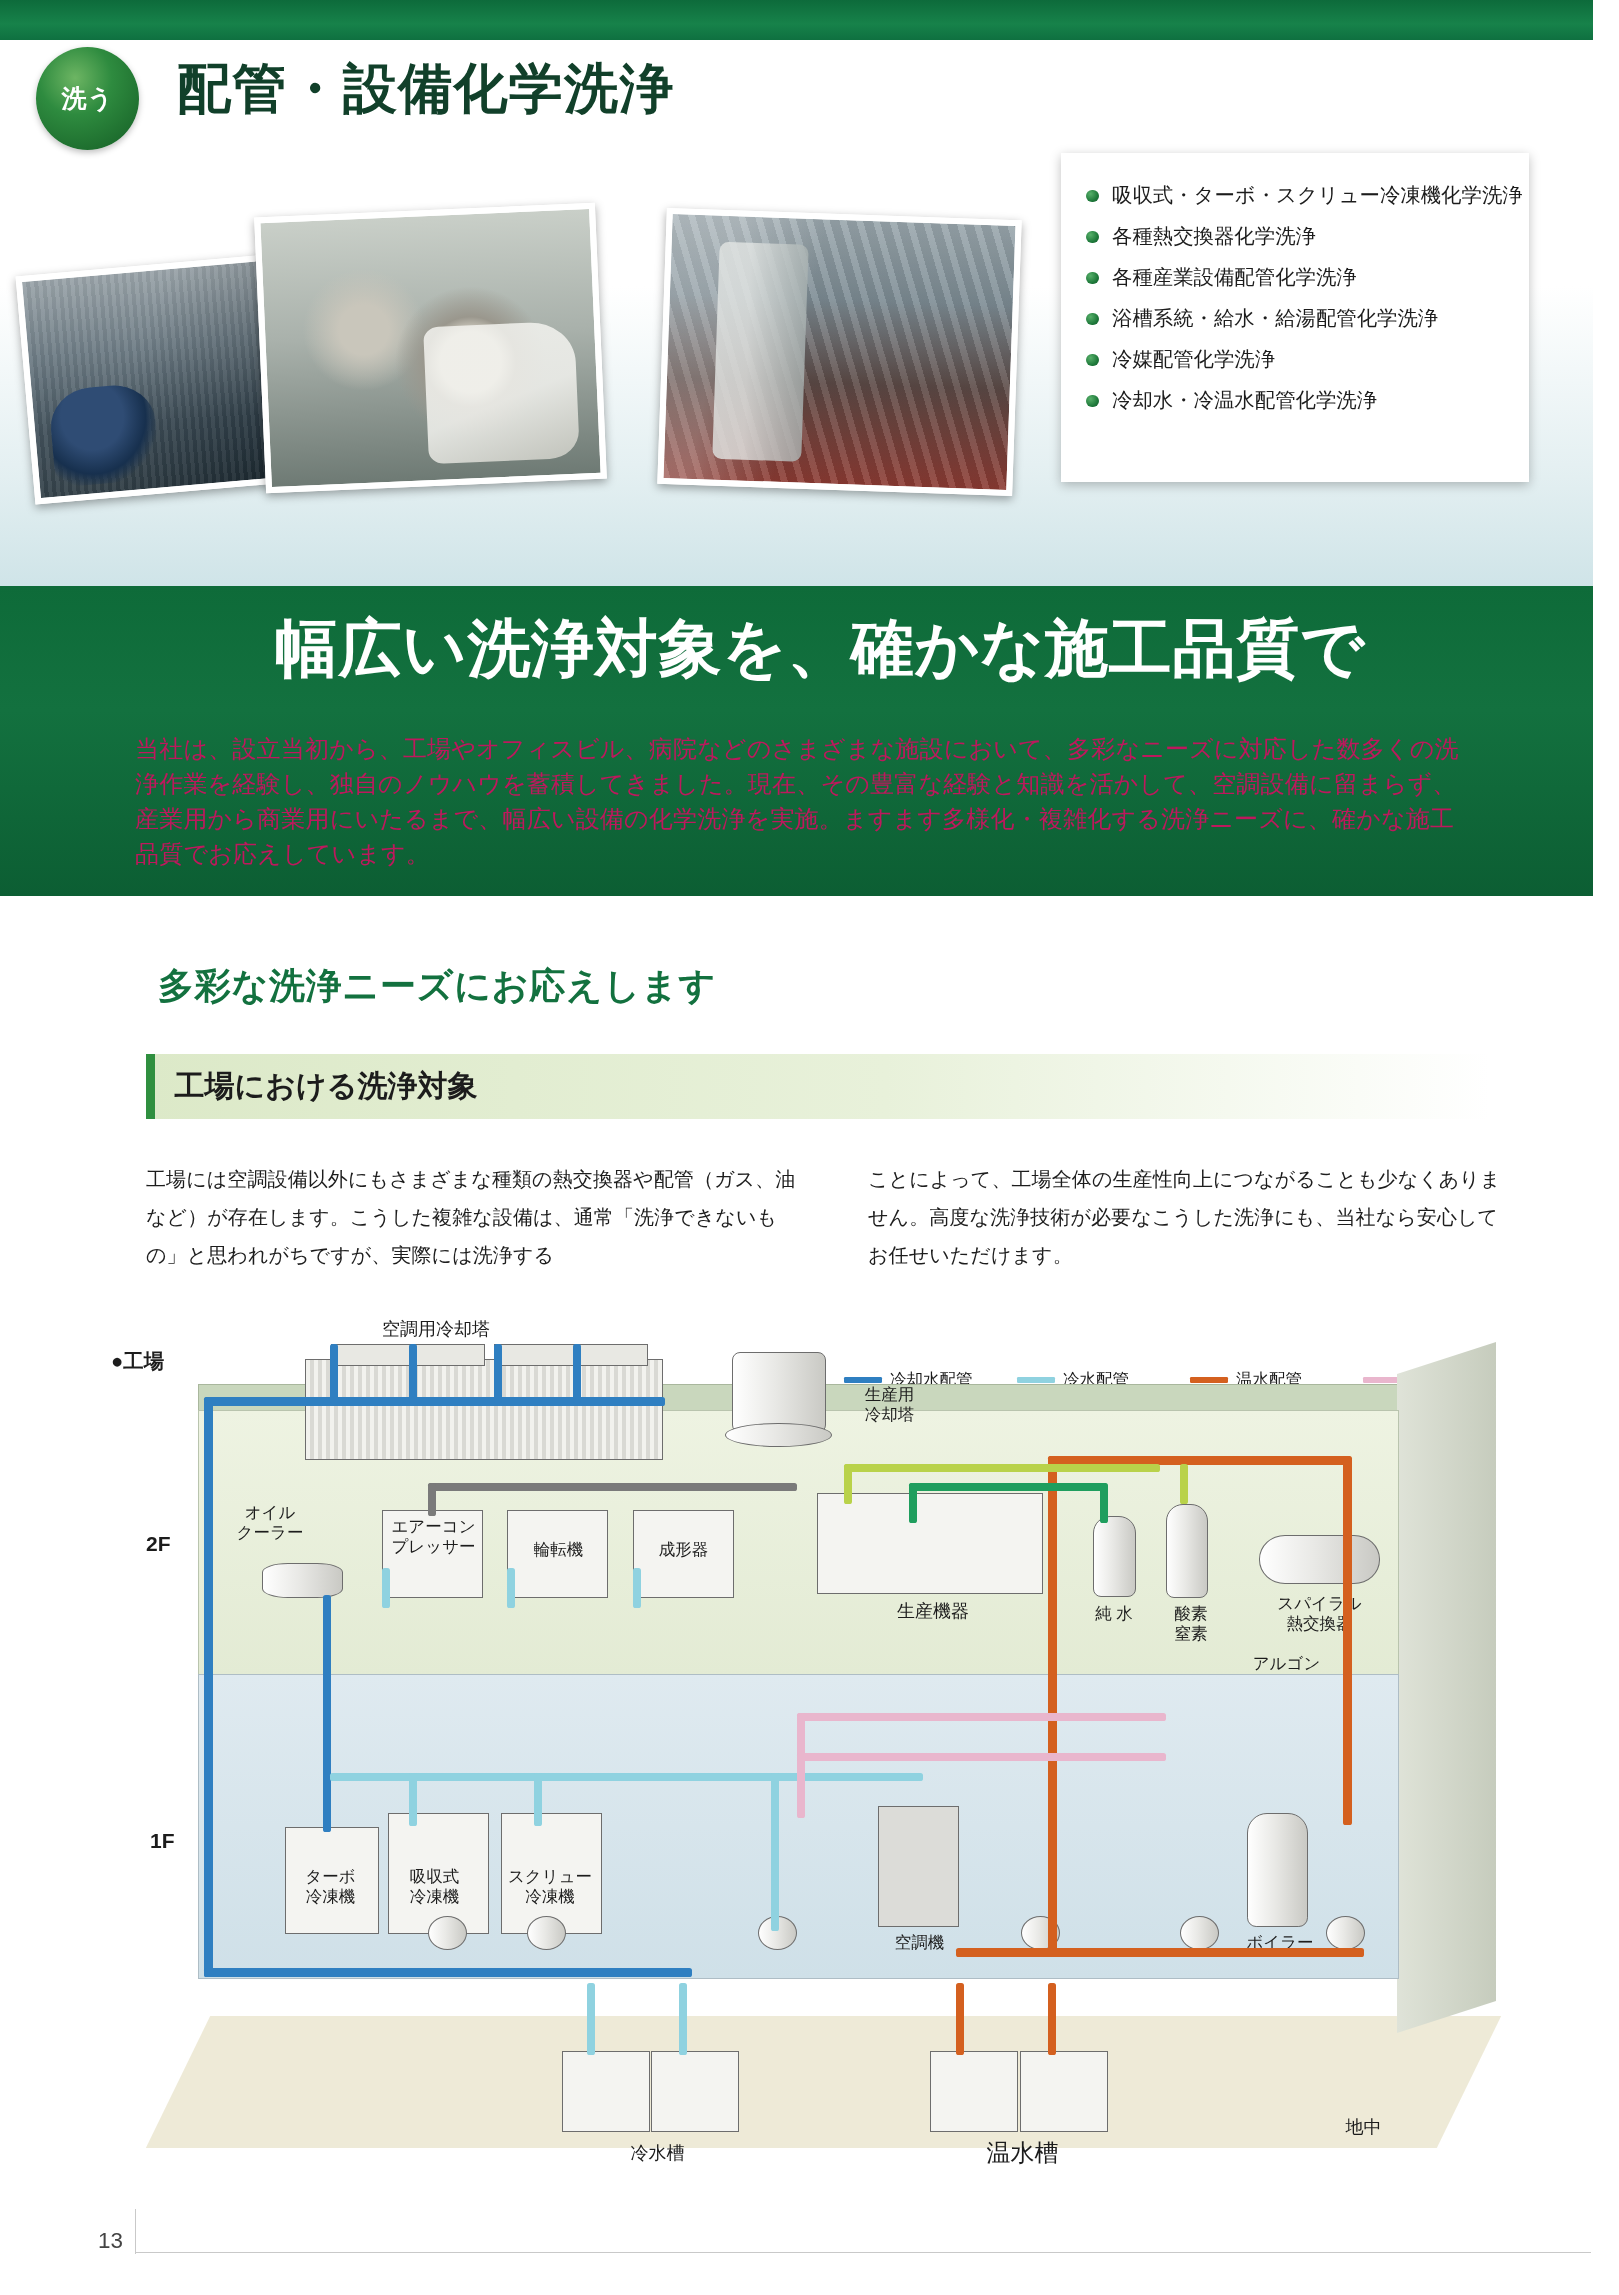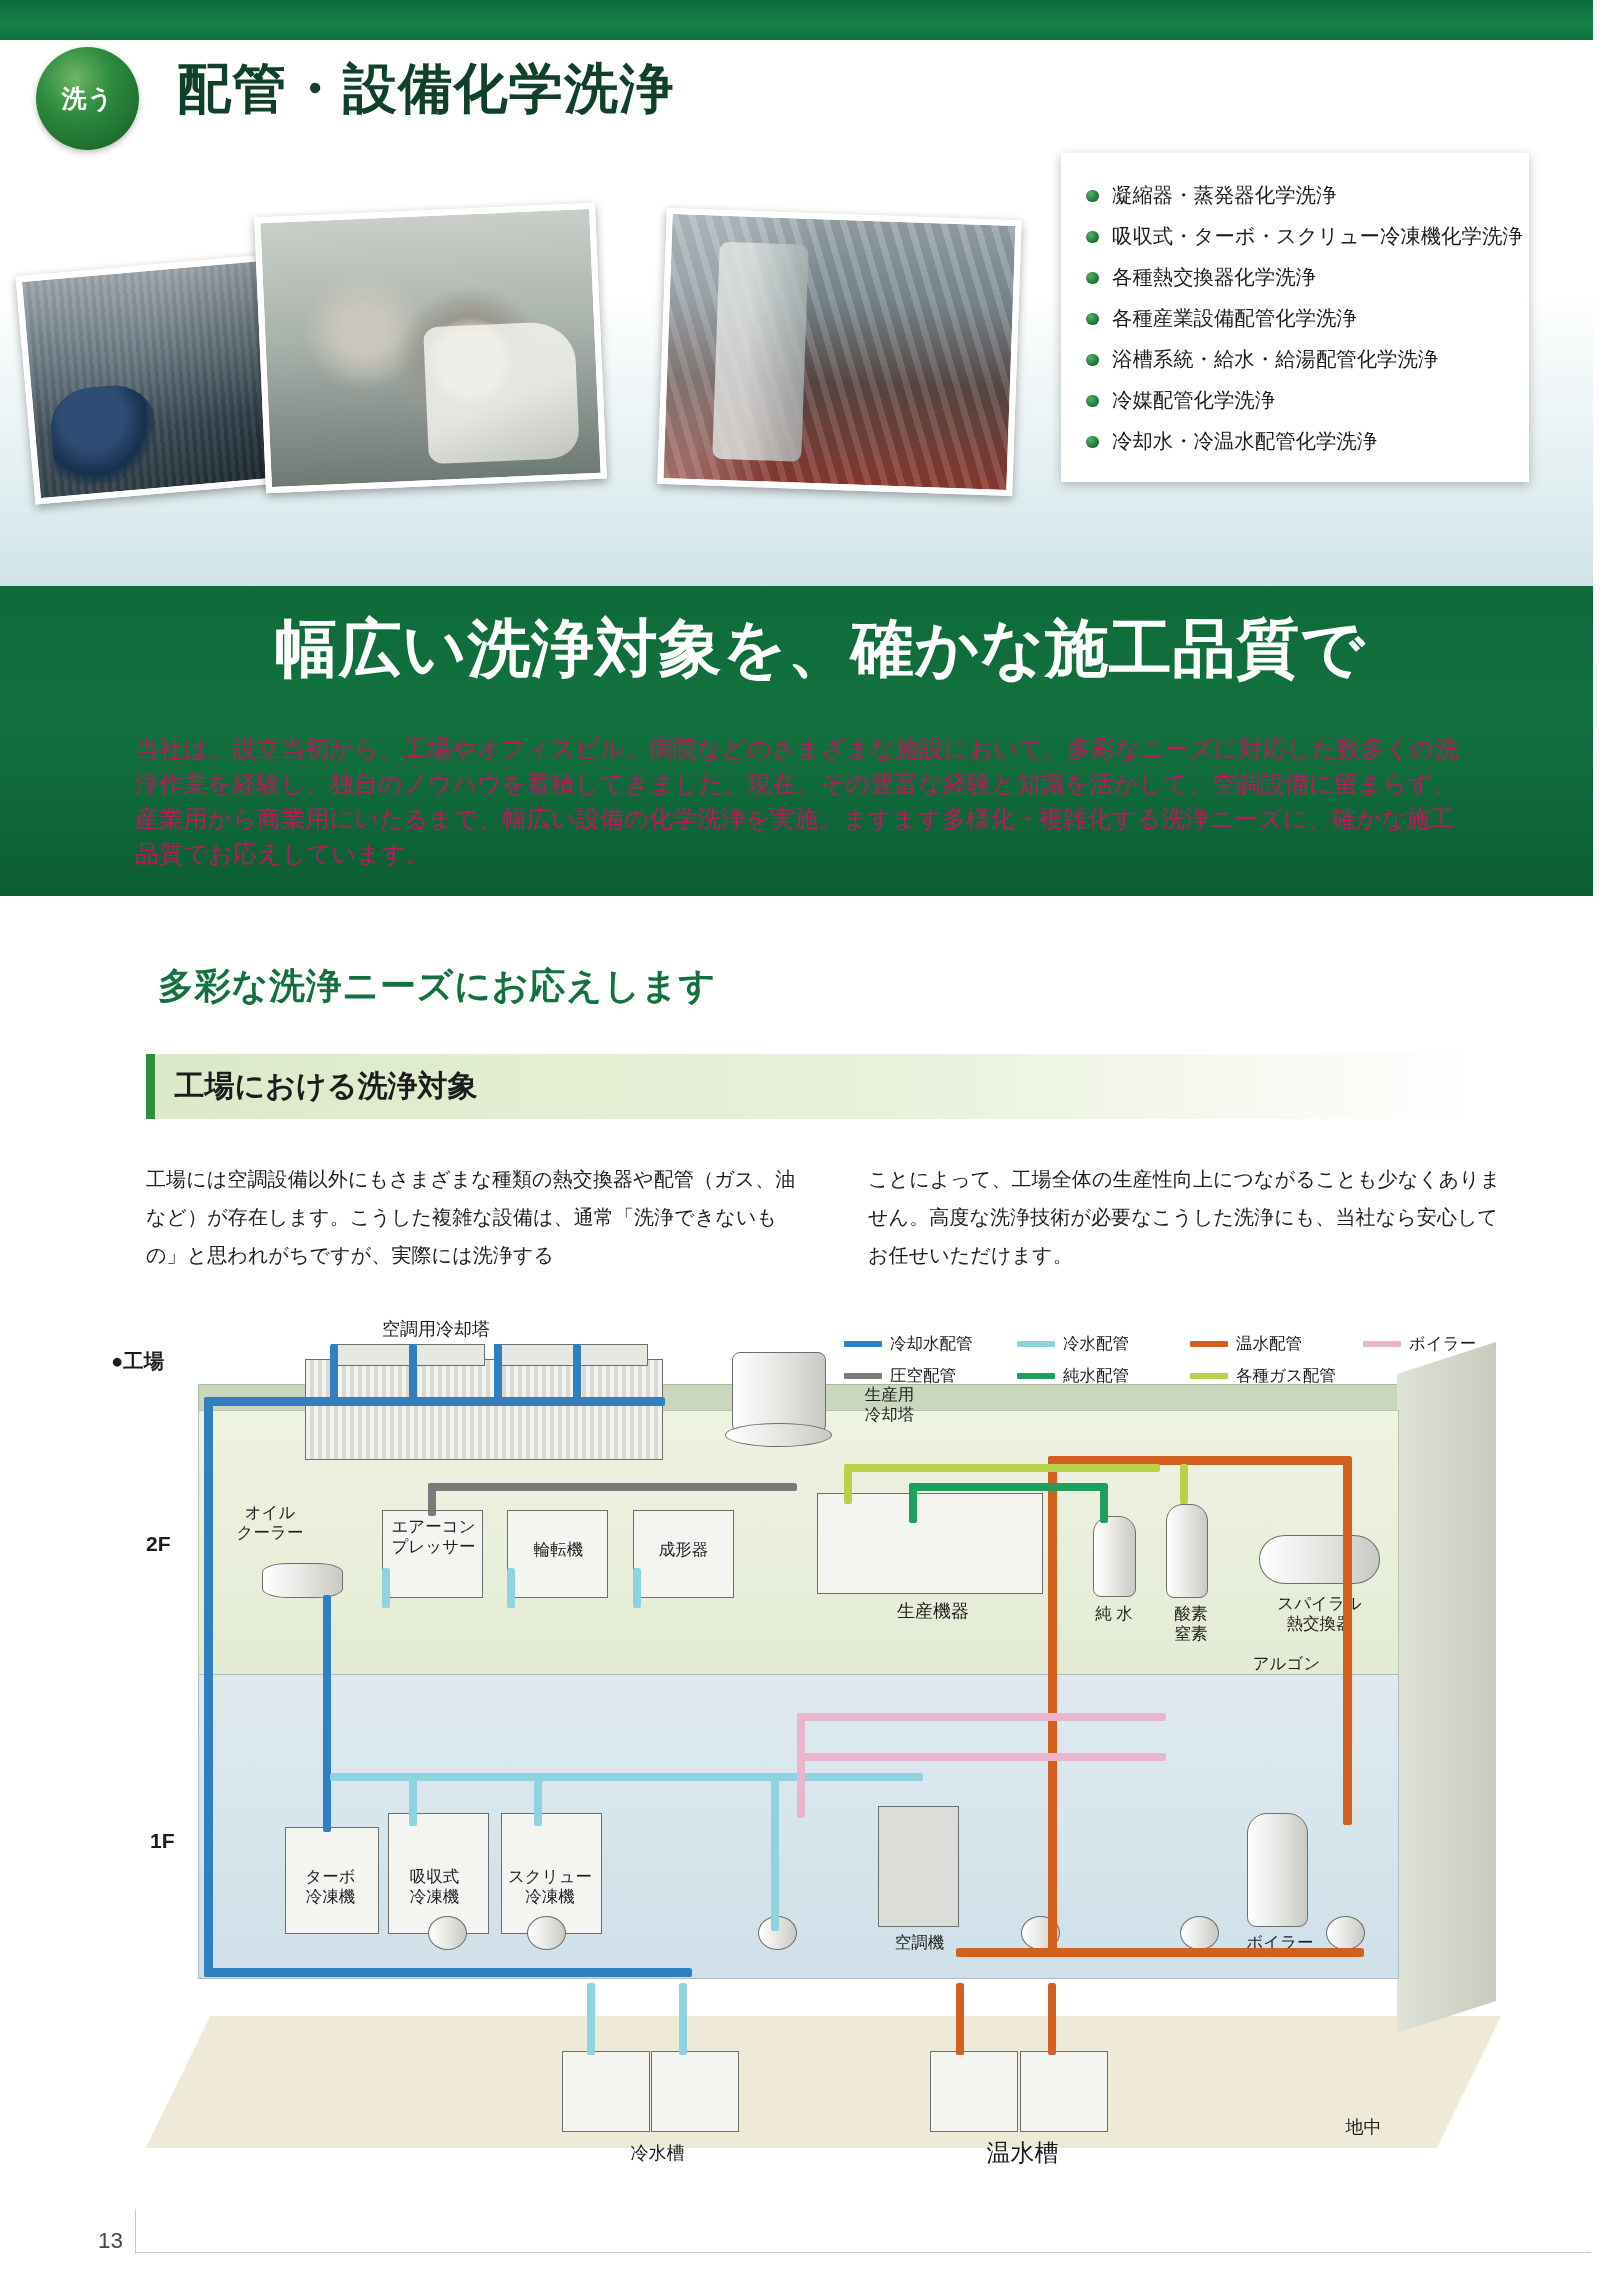--- a/index.html
+++ b/index.html
@@ -260,21 +260,21 @@
 
   .legend {
     position: absolute;
     left: 745px; top: 14.5px;
     width: 692px;
     display: grid;
     grid-template-columns: repeat(4, 1fr);
     grid-row-gap: 10.5px;
     font-size: 16.5px;
   }
-  .legend .item { display: flex; align-items: center; }
+  .legend .item { display: flex; align-items: center; margin-top: 36px; }
   .legend .swatch {
     width: 38px; height: 6px;
     margin-right: 8px;
     border-radius: 1.3px;
   }
 
   
   .ground {
     position: absolute;
     left: 79px; top: 698px;
@@ -367,21 +367,20 @@
 </div>
 <div class="photo photo2">
   <div class="inner"></div>
 </div>
 <div class="photo photo3">
   <div class="inner"></div>
 </div>
 
 <div class="list-card">
   <ul>
-    <li><span class="dot"></span><span>凝縮器・蒸発器化学洗浄</span></li>
     <li><span class="dot"></span><span>吸収式・ターボ・スクリュー冷凍機化学洗浄</span></li>
     <li><span class="dot"></span><span>各種熱交換器化学洗浄</span></li>
     <li><span class="dot"></span><span>各種産業設備配管化学洗浄</span></li>
     <li><span class="dot"></span><span>浴槽系統・給水・給湯配管化学洗浄</span></li>
     <li><span class="dot"></span><span>冷媒配管化学洗浄</span></li>
     <li><span class="dot"></span><span>冷却水・冷温水配管化学洗浄</span></li>
   </ul>
 </div>
 
 <div class="green-band"></div>

